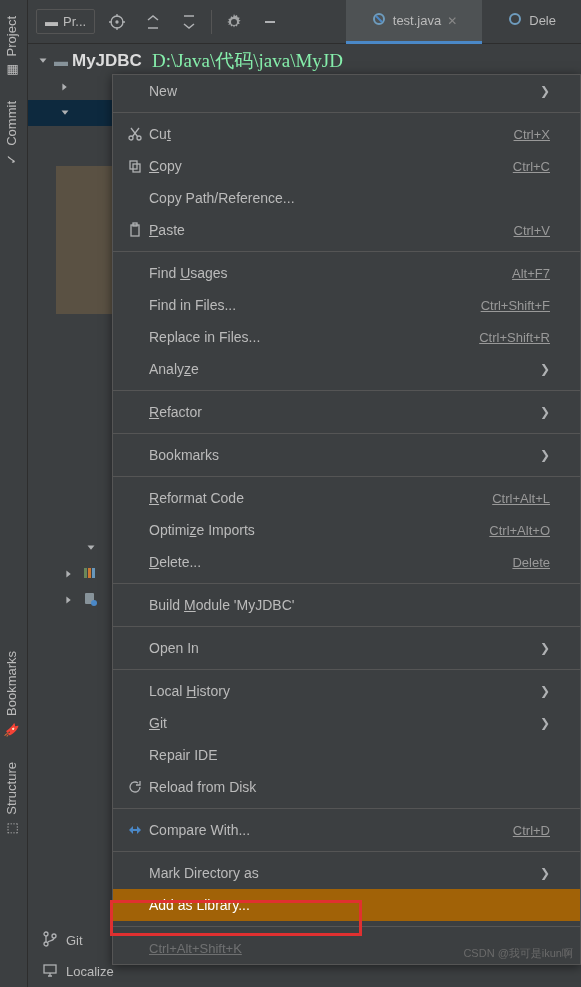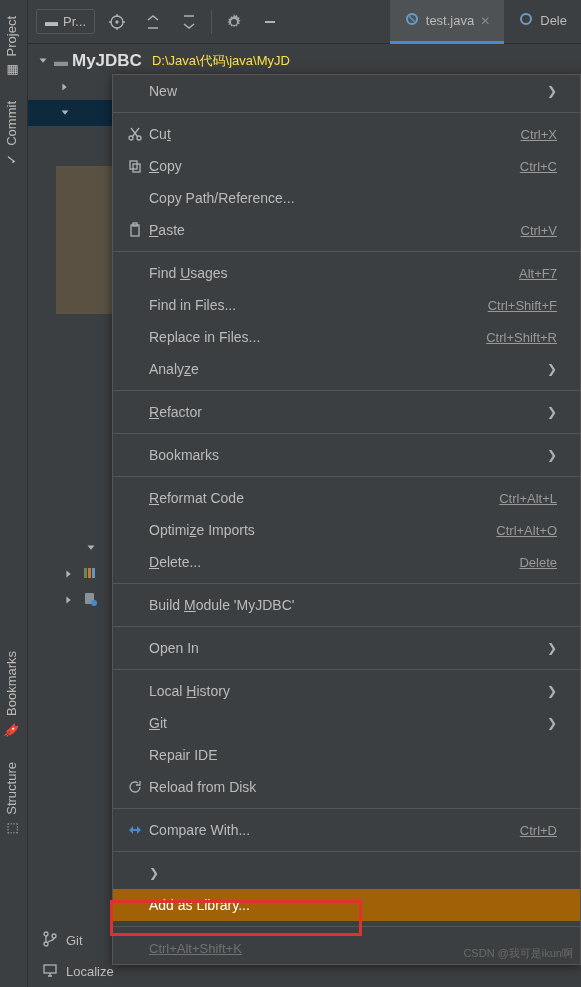--- a/index.html
+++ b/index.html
@@ -10,44 +10,44 @@
     .sidebar-tab .vicon { transform: rotate(90deg); }
     
     .main-area { position: absolute; left: 28px; top: 0; right: 0; height: 100%; }
     
     .toolbar { height: 44px; background: #3c3f41; border-bottom: 1px solid #2d2d2d; display: flex; align-items: center; padding: 0 8px; gap: 8px; }
     .tb-btn { width: 28px; height: 28px; display: flex; align-items: center; justify-content: center; color: #afb1b3; cursor: pointer; }
     .tb-sep { width: 1px; height: 24px; background: #555; }
     .proj-tab { border: 1px solid #555; border-radius: 2px; padding: 4px 8px; display: flex; align-items: center; gap: 5px; font-size: 13px; }
     
     .editor-tabs { position: absolute; right: 0; top: 0; height: 44px; display: flex; align-items: stretch; }
-    .editor-tab { padding: 0 14px; display: flex; align-items: center; gap: 6px; border-bottom: 3px solid transparent; font-size: 13px; color: #bbb; }
+    .editor-tab { padding: 0 25px; display: flex; align-items: center; gap: 6px; border-bottom: 3px solid transparent; font-size: 13px; color: #bbb; }
     .editor-tab.active { border-bottom-color: #4a88c7; background: #4e5254; }
     .editor-tab .close-x { color: #888; font-size: 12px; }
     
     .proj-tree { padding: 4px 0; }
     .tree-row { display: flex; align-items: center; height: 26px; padding: 0 8px; gap: 4px; cursor: pointer; }
     .tree-row.selected { background: #0d293e; }
     .tree-indent { display: inline-block; }
     .chev { width: 14px; color: #afb1b3; display: inline-flex; }
     .folder-ic { color: #87939a; }
     .tree-label { font-size: 17px; }
-    .tree-path { color: #fde047; font-size: 13px; margin-left: 6px; }
+    .tree-path { color: #86efac; font-size: 19px; margin-left: 6px; font-family: Liberation Serif, serif; }
     
     .code-bg { position: absolute; left: 28px; top: 166px; width: 76px; height: 148px; background: #5a5143; }
     
     .bottom-tree { position: absolute; left: 34px; top: 535px; }
     .ext-row { display: flex; align-items: center; height: 26px; gap: 6px; }
     
     .bottom-tabs { position: absolute; left: 28px; bottom: 0; display: flex; flex-direction: column; }
     .bottom-tab { padding: 6px 14px; display: flex; align-items: center; gap: 8px; font-size: 13px; }
     
     
     .ctx-menu { position: absolute; left: 112px; top: 74px; width: 469px; background: #3c3f41; border: 1px solid #555; box-shadow: 0 2px 10px rgba(0,0,0,0.5); }
-    .ctx-item { height: 32px; display: flex; align-items: center; padding: 0 23px 0 14px; cursor: pointer; position: relative; }
+    .ctx-item { height: 32px; display: flex; align-items: center; padding: 0 30px 0 14px; cursor: pointer; position: relative; }
     .ctx-item.highlighted { background: #a16207; color: #fff; }
     .ctx-icon { width: 22px; display: flex; align-items: center; color: #afb1b3; }
     .ctx-label { flex: 1; font-size: 14px; }
     .ctx-shortcut { color: #999; font-size: 13px; text-decoration: underline; }
     .ctx-arrow { color: #afb1b3; font-size: 12px; }
     .ctx-sep { height: 1px; background: #555; margin: 5px 0; }
     .mnemonic { text-decoration: underline; }
     
     .red-box { position: absolute; left: 110px; top: 900px; width: 252px; height: 36px; border: 3px solid #e03030; pointer-events: none; }
     
@@ -332,20 +332,21 @@
         <svg viewBox="0 0 16 16" fill="#4a88c7">
           <path d="M2 8l4-4v3h4V4l4 4-4 4v-3H6v3z"></path>
         </svg>
       </span>
     <span class="ctx-label">Compare With...</span>
     <span class="ctx-shortcut">Ctrl+D</span>
   </div>
   <div class="ctx-sep"></div>
   <div class="ctx-item">
     <span class="ctx-icon"></span>
+    <span class="ctx-label">Mark Directory as</span>
     <span class="ctx-arrow">❯</span>
   </div>
   <div class="ctx-item highlighted">
     <span class="ctx-icon"></span>
     <span class="ctx-label">Add as Library...</span>
   </div>
   <div class="ctx-sep"></div>
   <div class="ctx-item">
     <span class="ctx-icon"></span>
     <span class="ctx-shortcut" style="opacity:.55">Ctrl+Alt+Shift+K</span>

